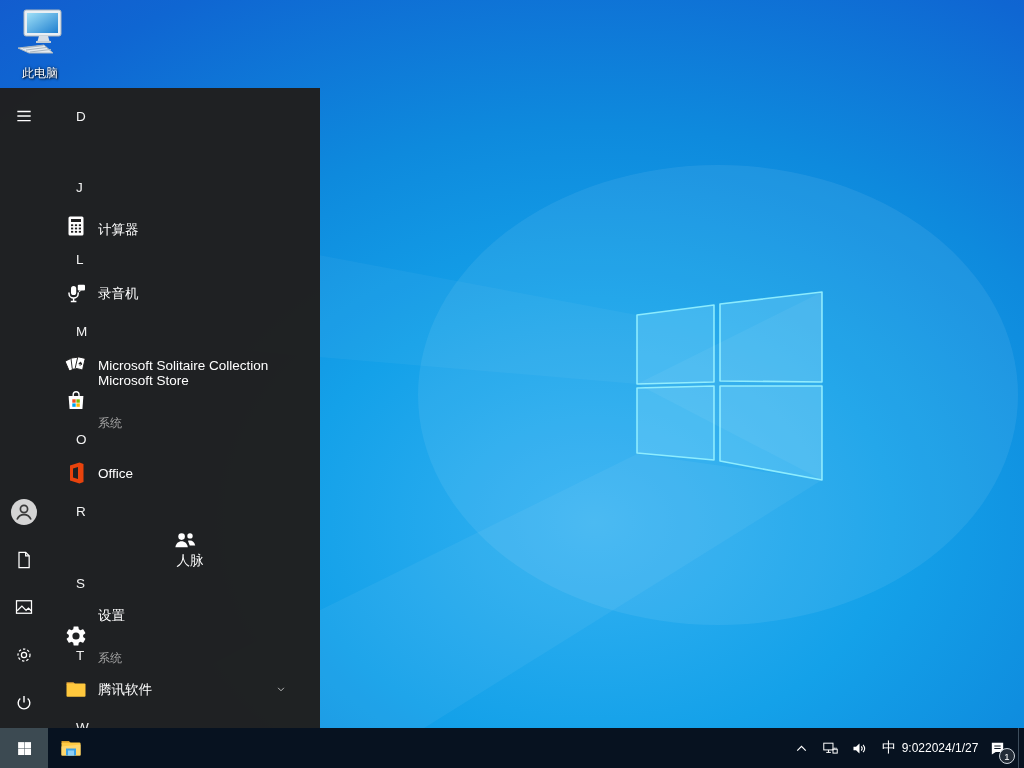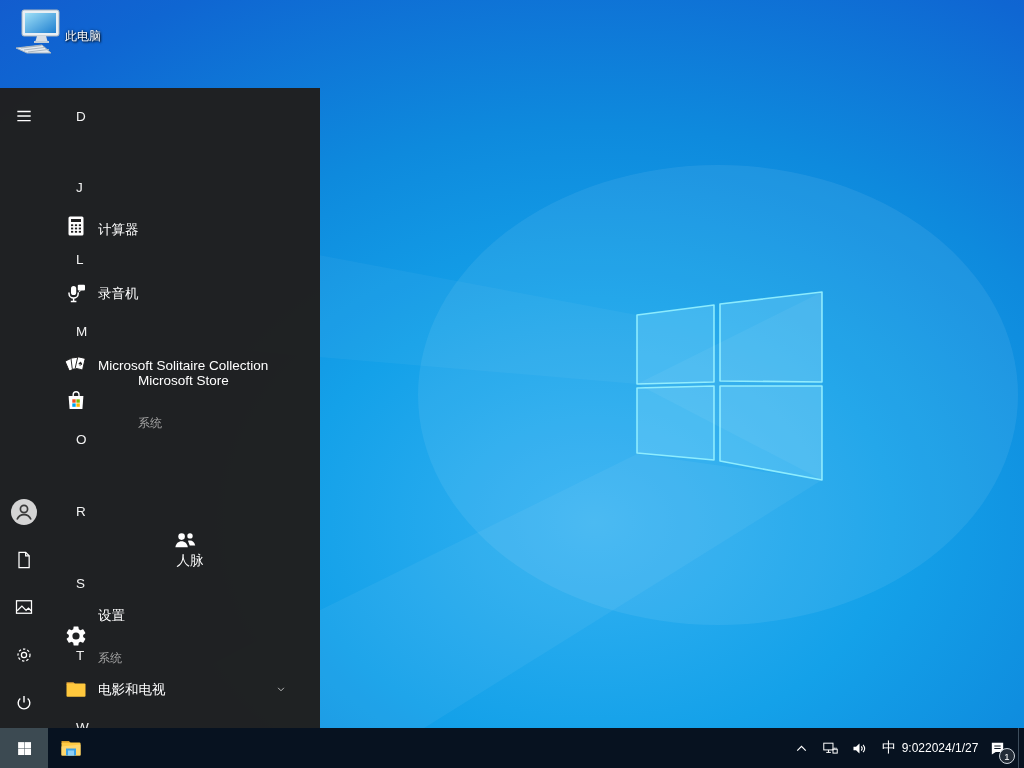--- a/index.html
+++ b/index.html
@@ -3,21 +3,21 @@
 <meta charset="utf-8">
 <style>
   html,body{margin:0;padding:0;background:#000;}
   .screen{position:relative;width:1024px;height:768px;overflow:hidden;
     font-family:"Liberation Sans","DejaVu Sans",sans-serif;-webkit-font-smoothing:antialiased;}
   
   .wallpaper{position:absolute;inset:0;
     background:radial-gradient(1150px 860px at 58% 68%, #34b2f2 0%, #14a1e9 26%, #0e8add 46%, #0f66d2 70%, #1a49c6 100%);}
   .wallpaper svg{position:absolute;inset:0;}
   
-  .desktop-icon{position:absolute;left:11px;top:8px;width:58px;display:flex;flex-direction:row;
+  .desktop-icon{position:absolute;left:11px;top:8px;width:58px;display:flex;flex-direction:column;
     align-items:center;cursor:default;}
   .desktop-icon .dlabel{margin-top:1px;font-size:12px;color:#fff;
     text-shadow:1px 1px 2px rgba(0,0,0,.95),0 0 3px rgba(0,0,0,.65);white-space:nowrap;}
   
   .start-menu{position:absolute;left:0;top:88px;width:320px;height:640px;
     background:rgba(32,32,32,.985);overflow:hidden;z-index:5;}
   .rail{position:absolute;left:0;top:0;width:48px;height:100%;}
   .rail-item{position:absolute;left:0;width:48px;height:40px;display:flex;align-items:center;
     justify-content:center;cursor:pointer;}
   .app-list{position:absolute;left:48px;top:0;right:0;height:100%;}
@@ -202,39 +202,49 @@
                 <rect x="7.6" y="4.6" width="7.2" height="11.2" rx="1" transform="rotate(-7 11.2 10.2)"></rect>
                 <rect x="12.4" y="4.4" width="7.6" height="11.8" rx="1" transform="rotate(13 16.2 10.3)"></rect>
               </g>
               <text x="14.6" y="12.6" font-size="7.5" fill="#202020" transform="rotate(13 16 10)">♠</text>
             </svg>
           </span>
           <span class="labels">
             <span class="title">Microsoft Solitaire Collection</span>
           </span>
         </div>
-        <div class="app-item double" style="top: 291px; height: 44px; gap: 40px;">
+        <div class="app-item double" style="top: 291px; height: 44px;">
           <span class="icon ">
             <svg viewBox="0 0 24 24">
               <path d="M9.2 7V5.6a2.9 2.9 0 0 1 5.8 0V7" fill="none" stroke="#fff" stroke-width="1.4"></path>
               <path d="M4.6 7h14.8l-1 13H5.6z" fill="#fff"></path>
               <rect x="8.3" y="10.3" width="3.4" height="3.4" fill="#f25022"></rect>
               <rect x="12.4" y="10.3" width="3.4" height="3.4" fill="#7fba00"></rect>
               <rect x="8.3" y="14.4" width="3.4" height="3.4" fill="#00a4ef"></rect>
               <rect x="12.4" y="14.4" width="3.4" height="3.4" fill="#ffb900"></rect>
             </svg>
           </span>
           <span class="labels">
             <span class="title">Microsoft Store</span>
             <span class="sub">系统</span>
           </span>
         </div>
         <div class="letter" style="top: 339px;">
           <span>O</span>
         </div>
+        <div class="app-item" style="top: 368px; height: 34px;">
+          <span class="icon ">
+            <svg viewBox="0 0 24 24">
+              <path fill="#e8430d" fill-rule="evenodd" d="M15.5 1.5L19.5 3.1v17.8l-4 1.6L6 19.4V4.6zM9 7.4v9.2l5 1.5V5.9z"></path>
+            </svg>
+          </span>
+          <span class="labels">
+            <span class="title">Office</span>
+          </span>
+        </div>
         <div class="letter" style="top: 411px;">
           <span>R</span>
         </div>
         <div class="app-item" style="top: 440px; height: 34px; flex-direction: column;">
           <span class="icon ">
             <svg viewBox="0 0 24 24" fill="#fff">
               <circle cx="8.6" cy="8.6" r="3.3"></circle>
               <path d="M2.4 19.2c.6-3.7 3-5.9 6.2-5.9s5.6 2.2 6.2 5.9z"></path>
               <circle cx="17" cy="7.9" r="2.7"></circle>
               <path d="M14.9 12.8c.7-.3 1.4-.4 2.1-.4 2.7 0 4.7 2 5.2 5.1h-5.5z"></path>
@@ -262,21 +272,21 @@
           <span>T</span>
         </div>
         <div class="app-item" style="top: 584px; height: 34px;">
           <span class="icon ">
             <svg viewBox="0 0 24 24">
               <path d="M2.5 5.2h7l2 2.3h-9z" fill="#e2a23b"></path>
               <rect x="2.5" y="6.4" width="19" height="13.4" rx="1" fill="#ffc83d"></rect>
             </svg>
           </span>
           <span class="labels">
-            <span class="title">电影和电视</span>
+            <span class="title">腾讯软件</span>
           </span>
           <span class="icon chev">
             <svg viewBox="0 0 24 24">
               <path d="M7 10l5 5 5-5" stroke="#cfcfcf" stroke-width="1.5" fill="none"></path>
             </svg>
           </span>
         </div>
         <div class="letter" style="top: 627px;">
           <span>W</span>
         </div>

